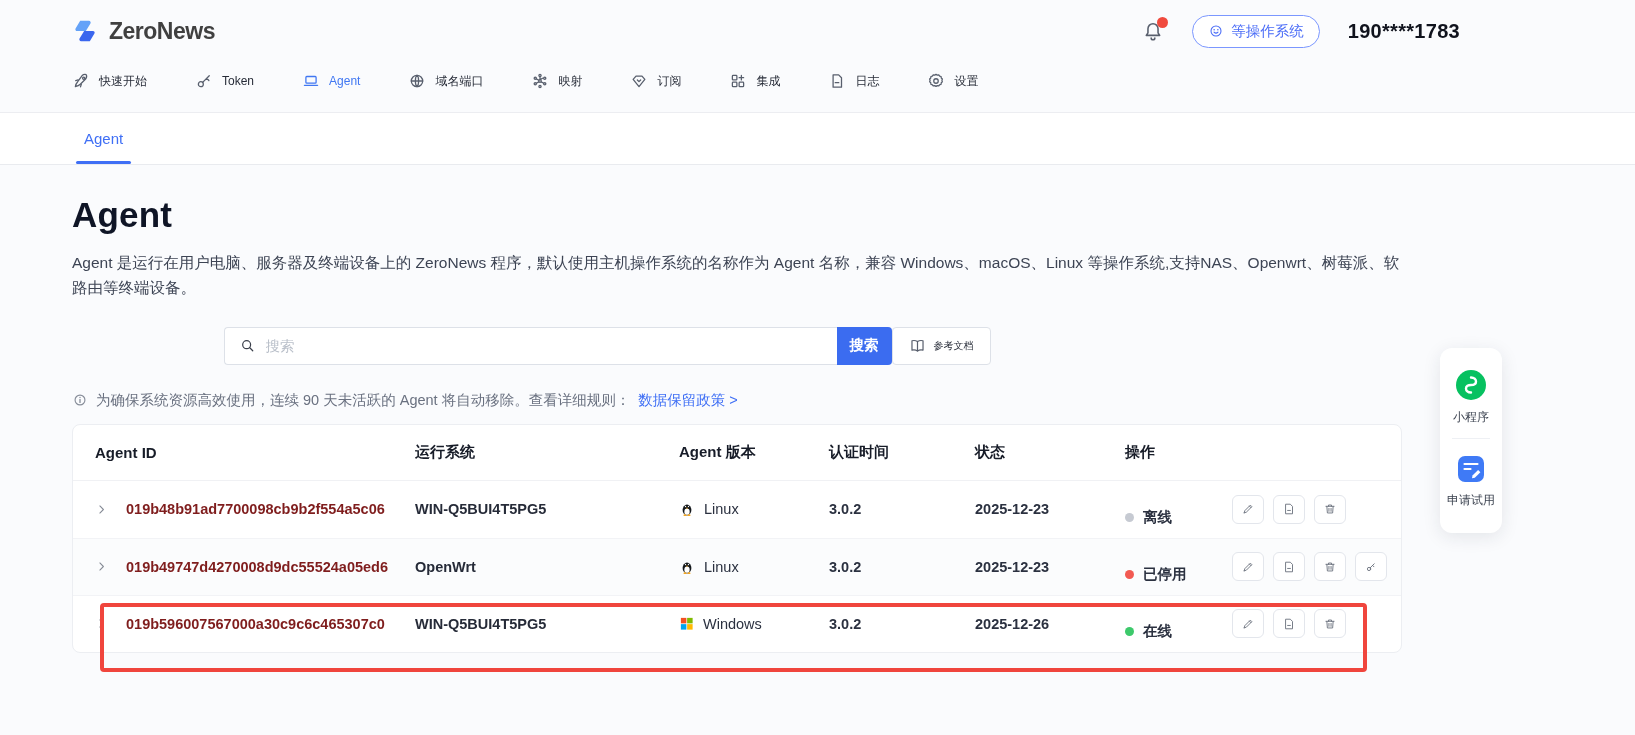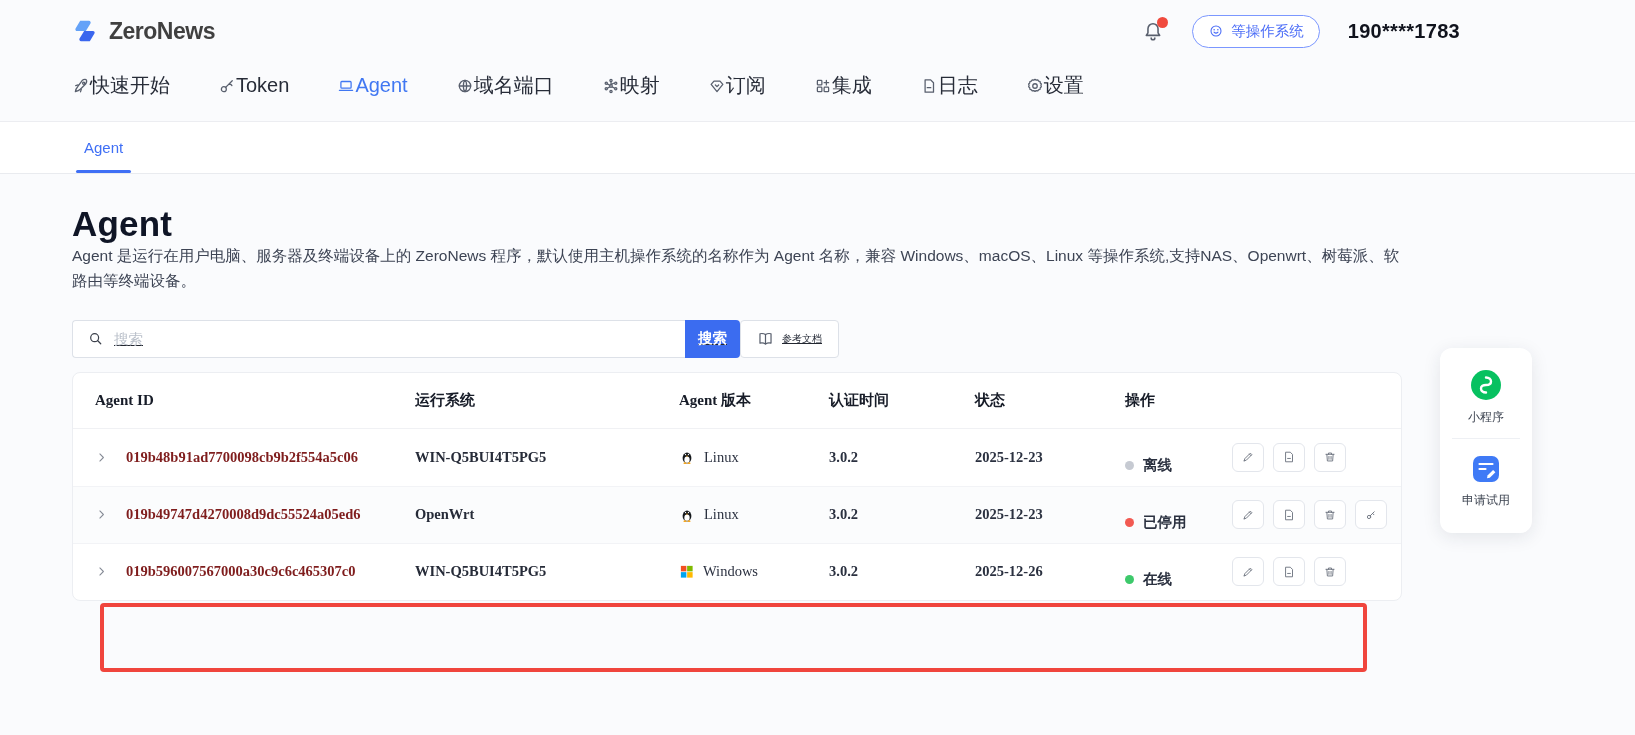--- a/index.html
+++ b/index.html
@@ -22,42 +22,42 @@
   .bell-badge { position:absolute; top:-3px; right:-4px; width:11px; height:11px;
     border-radius:50%; background:#f04a3e; }
   .feedback-pill { display:flex; align-items:center; gap:7px; border:1.5px solid #7b97ff;
     color:#4a6cf7; background:#fff; border-radius:17px; padding:6px 15px;
     font-size:14.5px; cursor:pointer; }
   .feedback-pill .icon { width:16px; height:16px; stroke:#4a6cf7; stroke-width:1.6; }
   .phone { font-size:20px; font-weight:800; color:#10131d; letter-spacing:0.3px; }
 
   
   .main-nav { display:flex; align-items:center; gap:48px; padding:10px 0 22px 72px; }
-  .nav-item { display:flex; align-items:center; font-size:20px;
+  .nav-item { display:flex; align-items:center; gap:9px; font-size:12px;
     color:#272c38; cursor:pointer; }
   .nav-item.active { color:#4077f2; }
   .nav-item.active .icon { stroke:#4077f2; }
 
   
   .tab-strip { background:#fff; border-top:1px solid #ecedf1;
     border-bottom:1px solid #e9ebef; height:53px; display:flex; align-items:stretch;
     padding-left:80px; }
   .subtab { display:flex; align-items:center; font-size:15px; color:#3f6ff5;
     position:relative; cursor:pointer; padding:0 4px; }
   .subtab .underline { position:absolute; left:-4px; right:-4px; bottom:0; height:3px;
     background:#3f6ff5; border-radius:2px; }
 
   
   .content { padding:30px 0 0 72px; width:1402px; }
   .page-title { font-size:35px; font-weight:800; color:#0f1526; letter-spacing:0.2px; }
-  .page-desc { width:1330px; font-size:15.5px; line-height:1.6;
+  .page-desc { margin-top:16px; width:1330px; font-size:15.5px; line-height:1.6;
     color:#3d4454; }
 
   .toolbar { margin-top:26px; width:1070px; display:flex; align-items:center;
-    justify-content:flex-start;text-decoration:underline; }
+    justify-content:center; }
   .search-group { display:flex; }
   .search-box { display:flex; align-items:center; gap:10px; width:613px; height:38px;
     background:#fff; border:1px solid #dde1e8; border-right:none;
     border-radius:4px 0 0 4px; padding:0 14px; }
   .search-box input { border:none; outline:none; flex:1; font-size:14.5px;
     font-family:inherit; color:#333; background:transparent; }
   .search-box input::placeholder { color:#b9bfc9; }
   .search-btn { width:55px; height:38px; background:#3b6cf0; color:#fff;
     border:none; border-radius:0 4px 4px 0; font-size:14.5px; font-weight:700;
     cursor:pointer; font-family:inherit; }
@@ -67,21 +67,21 @@
 
   .notice { margin-top:26px; display:flex; align-items:center; gap:8px;
     font-size:14.5px; color:#6a7180; }
   .notice-link { color:#3f6ff5; cursor:pointer; text-decoration:none; }
 
   
   .table-card { margin-top:14px; width:1330px; background:#fff;
     border:1px solid #eceef2; border-radius:8px; }
   .thead, .trow { display:grid;
     grid-template-columns:320px 264px 150px 146px 150px 107px 1fr;
-    align-items:center; padding-left:22px;font-family:Liberation Serif, serif; }
+    align-items:center; padding-left:22px; }
   .thead { height:56px; border-bottom:1px solid #f0f1f4; font-size:15px;
     font-weight:700; color:#171c28; }
   .trow { height:57px; font-size:14.5px; color:#2b3140; }
   .trow + .trow { border-top:1px solid #f2f3f6; }
   .trow:nth-child(odd) { background:#fbfcfd; }
   .cell-id { display:flex; align-items:center; gap:18px; font-weight:600;
     color:#7f1d1d; }
   .chev { width:13px; height:13px; stroke:#868b96; stroke-width:2; fill:none;
     stroke-linecap:round; stroke-linejoin:round; cursor:pointer; flex:none; }
   .cell-name { font-weight:600; color:#262b38; }
@@ -96,21 +96,21 @@
   .act-btn { width:32px; height:29px; background:#fff; border:1px solid #e3e6ec;
     border-radius:6px; display:flex; align-items:center; justify-content:center;
     cursor:pointer; }
   .act-btn .icon { width:14px; height:14px; stroke:#6e7480; stroke-width:1.6; }
 
   
   .highlight-box { position:absolute; left:100px; top:603px; width:1267px; height:69px;
     border:4px solid #f0453d; border-radius:4px; pointer-events:none; }
 
   
-  .float-panel { position:absolute; left:1440px; top:348px; width:92px;
+  .float-panel { position:absolute; left:1440px; top:348px; width:62px;
     background:#fff; border-radius:12px; box-shadow:0 4px 18px rgba(25,35,60,.10);
     padding:14px 0; }
   .float-item { display:flex; flex-direction:column; align-items:center; gap:7px;
     padding:6px 0 10px; cursor:pointer; font-size:12px; color:#3c4350; }
   .float-divider { height:1px; background:#eef0f4; margin:2px 12px 8px; }
 </style>
 </head>
 <body>
 
 <div class="top-header">
@@ -242,20 +242,28 @@
     </div>
     <button class="docs-btn">
       <svg class="icon" viewBox="0 0 24 24" style="width:17px;height:17px">
           <path d="M12 6.4C9.5 4.8 6.9 4.6 4.2 5.3v13.3c2.7-.7 5.3-.5 7.8 1.1 2.5-1.6 5.1-1.8 7.8-1.1V5.3c-2.7-.7-5.3-.5-7.8 1.1z"></path>
           <path d="M12 6.4v13.3"></path>
         </svg>
       <span>参考文档</span>
     </button>
   </div>
 
+  <div class="notice">
+    <svg class="icon" viewBox="0 0 24 24" style="width:16px;height:16px;stroke:#878d99">
+        <circle cx="12" cy="12" r="7.4"></circle>
+        <path d="M12 11v4.6M12 8.1h.01" stroke-width="2"></path>
+      </svg>
+    <span>为确保系统资源高效使用，连续 90 天未活跃的 Agent 将自动移除。查看详细规则：</span>
+    <a class="notice-link">数据保留政策 &gt;</a>
+  </div>
 
   <div class="table-card">
     <div class="thead">
       <span>Agent ID</span>
       <span>运行系统</span>
       <span>Agent 版本</span>
       <span>认证时间</span>
       <span>状态</span>
       <span>操作</span>
     </div>

